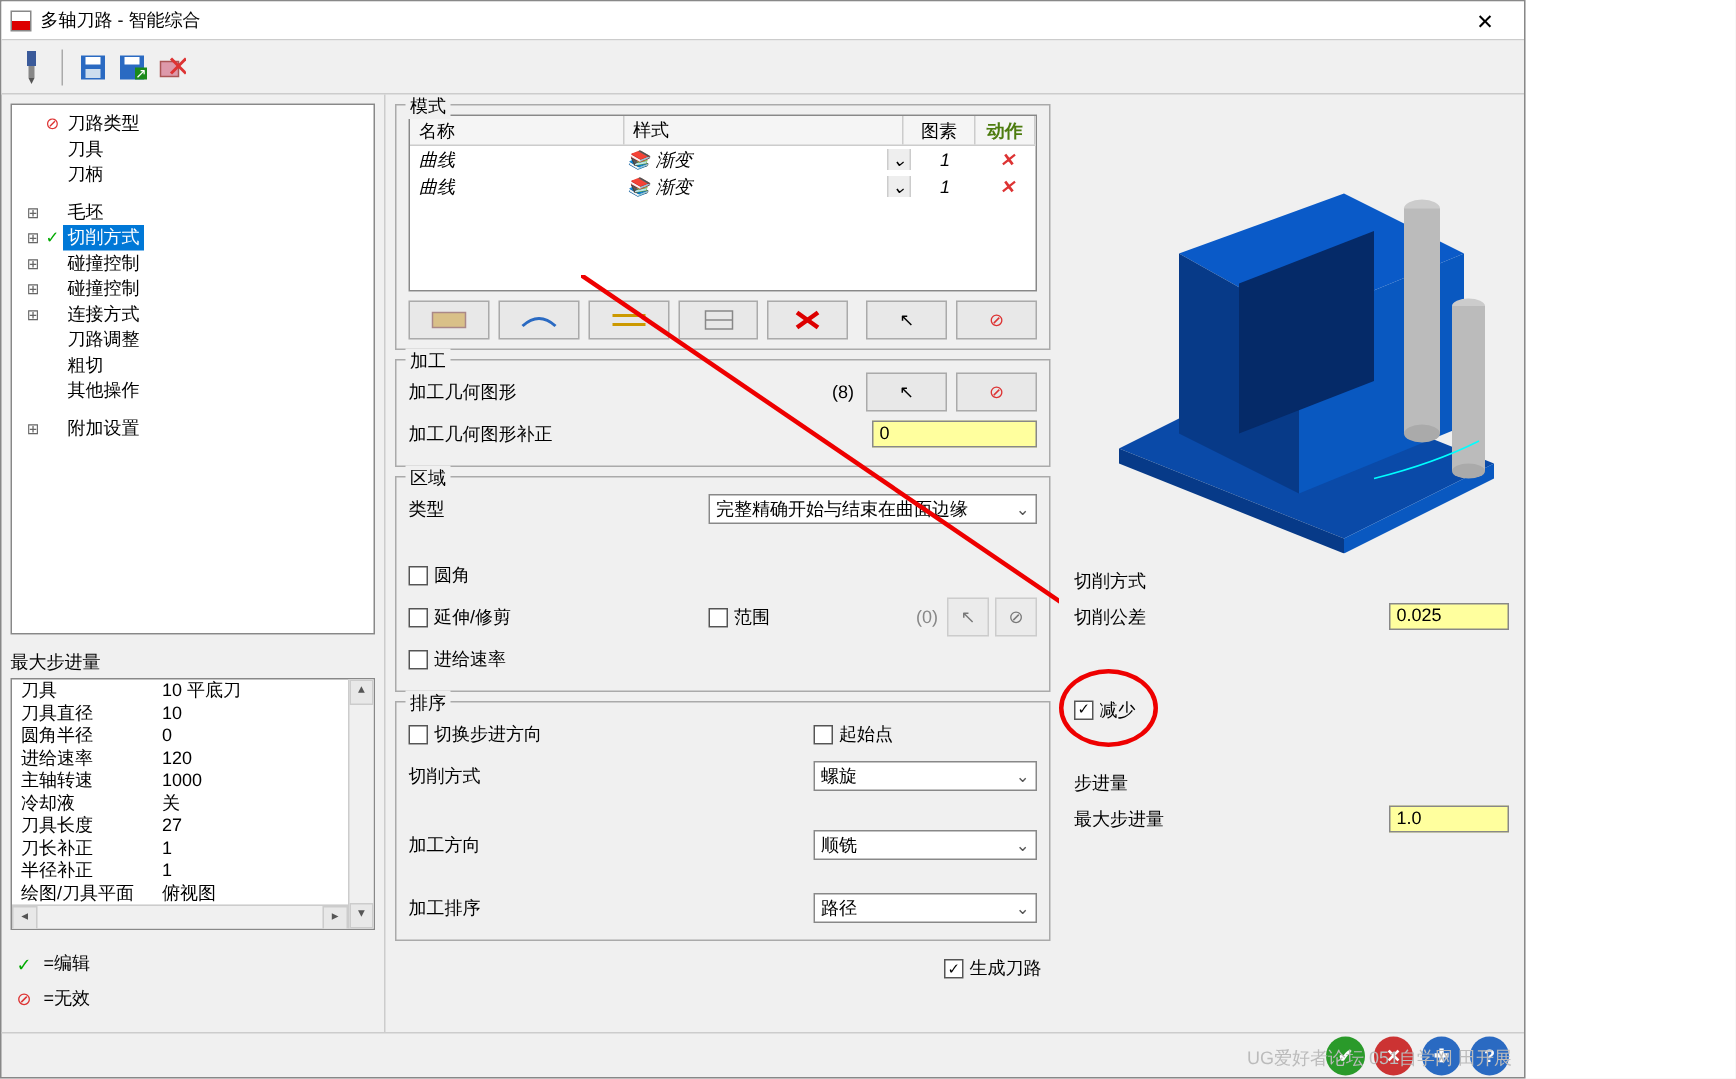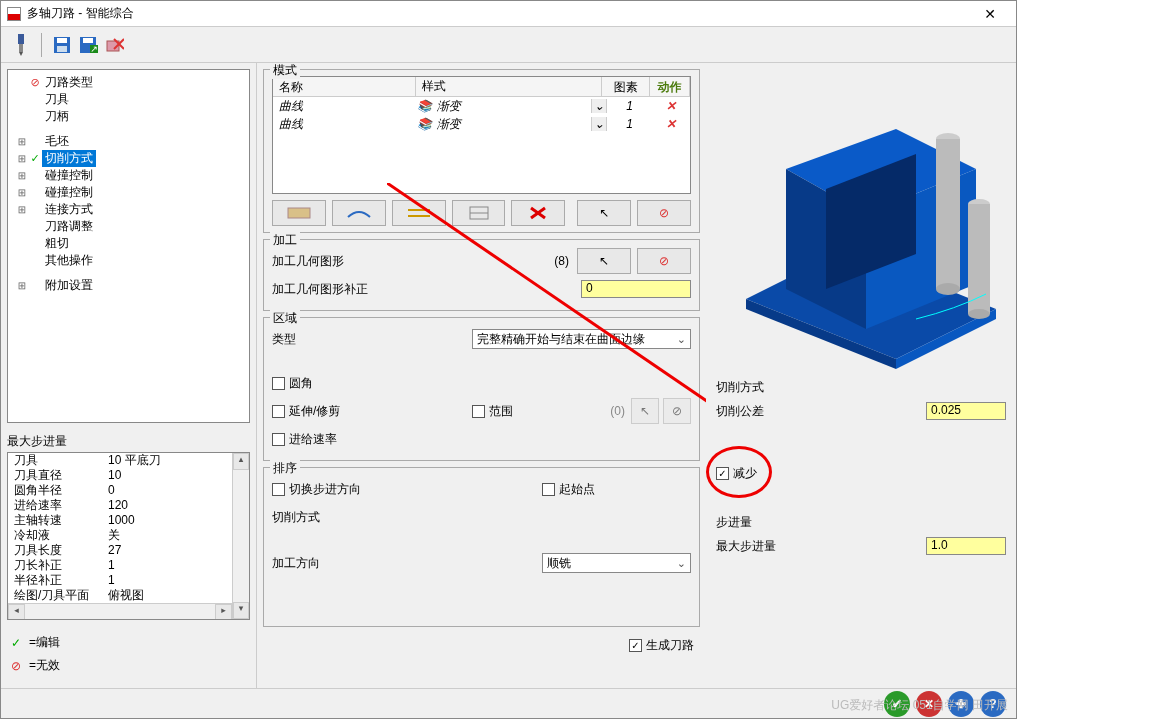--- a/index.html
+++ b/index.html
@@ -382,30 +382,37 @@
               <span class="chk"></span>
               <span>切换步进方向</span>
             </label>
           <label class="checkbox">
               <span class="chk"></span>
               <span>起始点</span>
             </label>
         </div>
         <div class="form-row">
           <div class="form-label" style="width:270px">切削方式</div>
+          <div class="sel">
+              <span>螺旋</span>
+            </div>
         </div>
         <div style="height:16px"></div>
         <div class="form-row">
           <div class="form-label" style="width:270px">加工方向</div>
           <div class="sel">
               <span>顺铣</span>
             </div>
         </div>
         <div style="height:12px"></div>
         <div class="form-row">
+          <div class="form-label" style="width:270px">加工排序</div>
+          <div class="sel">
+              <span>路径</span>
+            </div>
         </div>
       </div>
 
       <div style="text-align:right; padding:4px 6px">
         <label class="checkbox">
             <span class="chk">✓</span>
             <span>生成刀路</span>
           </label>
       </div>
 

